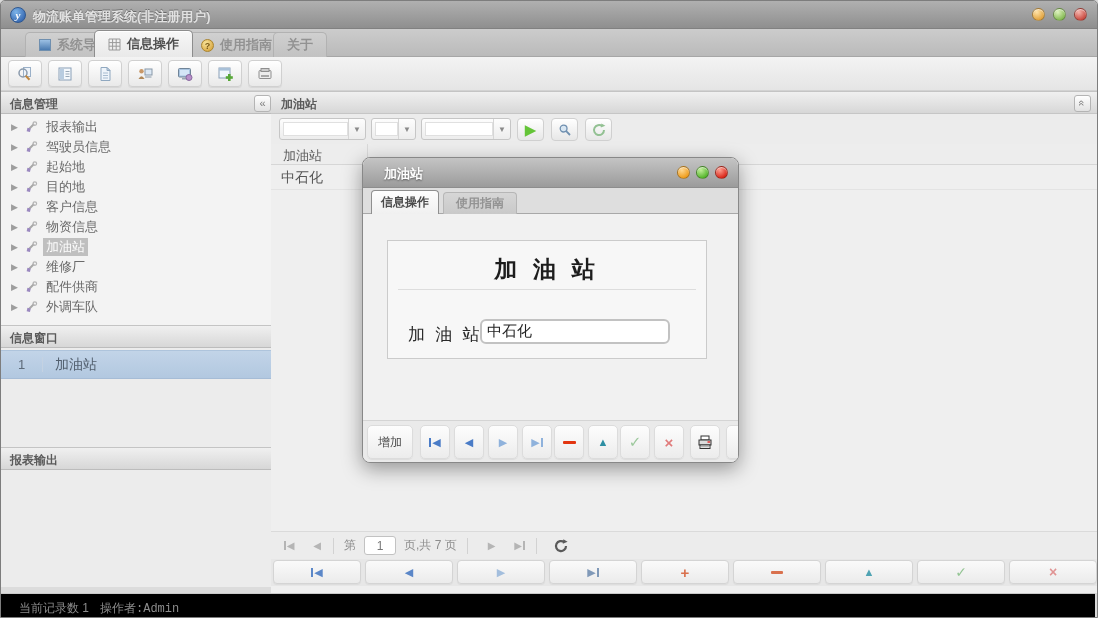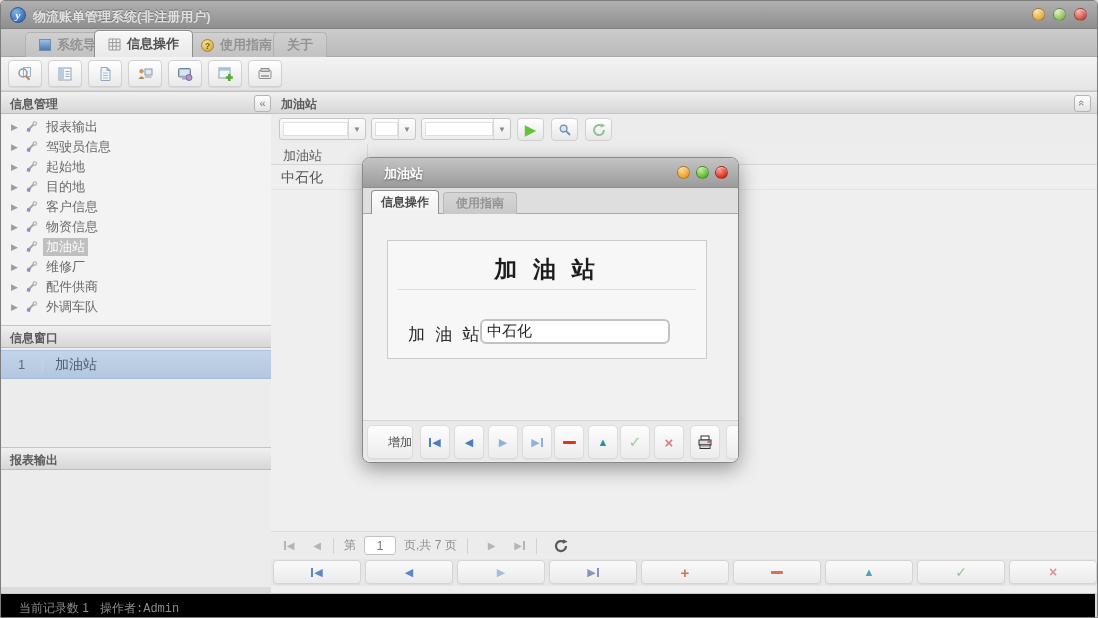--- a/index.html
+++ b/index.html
@@ -493,21 +493,21 @@
       <div class="formbox">
         <div class="form-heading">加 油 站</div>
         <div class="form-sep"></div>
         <div class="form-row">
           <span class="form-label">加 油 站</span>
           <input class="form-input" value="中石化" style="">
         </div>
       </div>
     </div>
     <div class="dlg-footer">
-      <div class="dfbtn w-add" style="left:4px;justify-content:flex-end;">
+      <div class="dfbtn w-add" style="left:4px;">
         <span>增加</span>
       </div>
       <div class="dfbtn w-ic" style="left:57px;">
           <span class="navpair d-blue"><span class="vbar"></span>◀</span>
         </div>
       <div class="dfbtn w-ic" style="left:91px;">
           <span class="d-blue">◀</span>
         </div>
       <div class="dfbtn w-ic" style="left:125px;">
           <span class="d-pale">▶</span>

